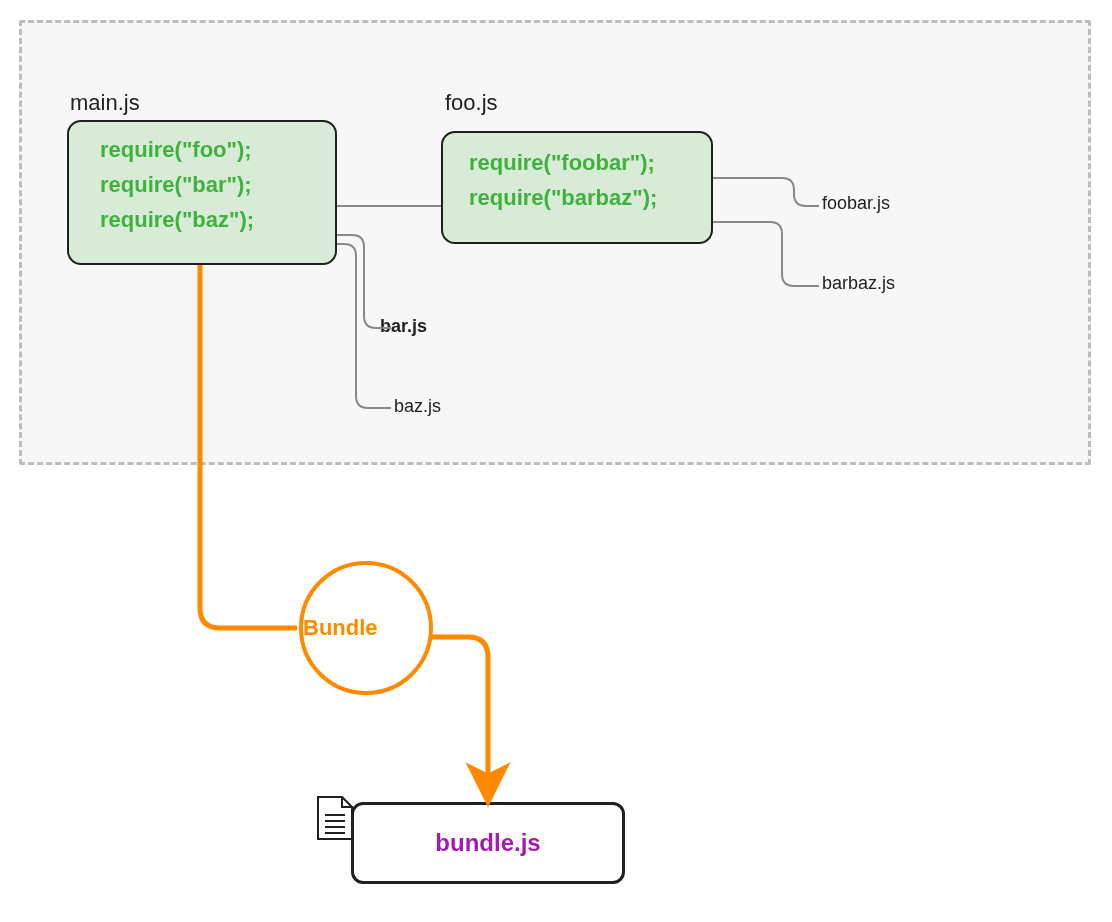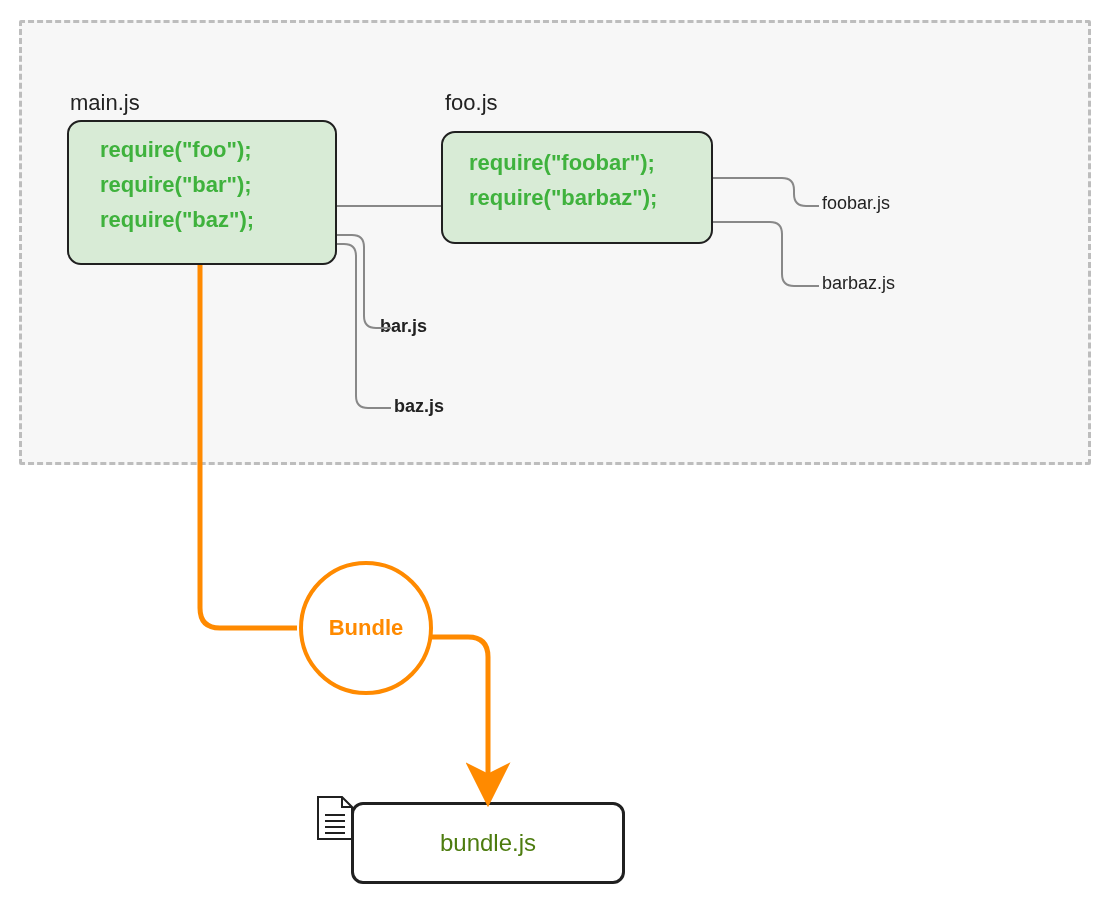--- a/index.html
+++ b/index.html
@@ -54,42 +54,41 @@
   }
   .bundle-circle {
     position: absolute;
     width: 134px;
     height: 134px;
     border: 4px solid #ff8a00;
     border-radius: 50%;
     background: #ffffff;
     display: flex;
     align-items: center;
-    justify-content: center;
     box-sizing: border-box;
   }
   .bundle-label {
     color: #ff8a00;
     font-weight: bold;
     font-size: 22px;
   }
   .output-box {
     position: absolute;
     border: 3px solid #202020;
     border-radius: 12px;
     background: #ffffff;
     box-sizing: border-box;
     display: flex;
     align-items: center;
     justify-content: center;
   }
   .output-label {
     font-size: 24px;
-    font-weight: normal;
-    color: #4d7c0f;
+    font-weight: bold;
+    color: #a21caf;
   }
   svg.overlay {
     position: absolute;
     left: 0;
     top: 0;
     width: 1112px;
     height: 922px;
     pointer-events: none;
   }
 </style>
@@ -109,21 +108,21 @@
 
   <div class="module-label" style="left:445px; top:90px;">foo.js</div>
 
   <div class="module-box" style="left:441px; top:131px; width:272px; height:113px;"></div>
   <div class="module-code" style="left:469px; top:145px;">require("foobar");
 require("barbaz");</div>
 
   <div class="plain-file" style="left:822px; top:193px;">foobar.js</div>
   <div class="plain-file" style="left:822px; top:273px;">barbaz.js</div>
   <div class="plain-file" style="left:380px; top:316px;font-weight:bold;">bar.js</div>
-  <div class="plain-file" style="left:394px; top:396px;font-weight:bold;">baz.js</div>
+  <div class="plain-file" style="left:394px; top:396px;">baz.js</div>
 
   <div class="bundle-circle" style="left:299px; top:561px;">
     <span class="bundle-label">Bundle</span>
   </div>
 
   <div class="output-box" style="left:351px; top:802px; width:274px; height:82px;">
     <span class="output-label">bundle.js</span>
   </div>
 
   <svg class="overlay" viewBox="0 0 1112 922">

